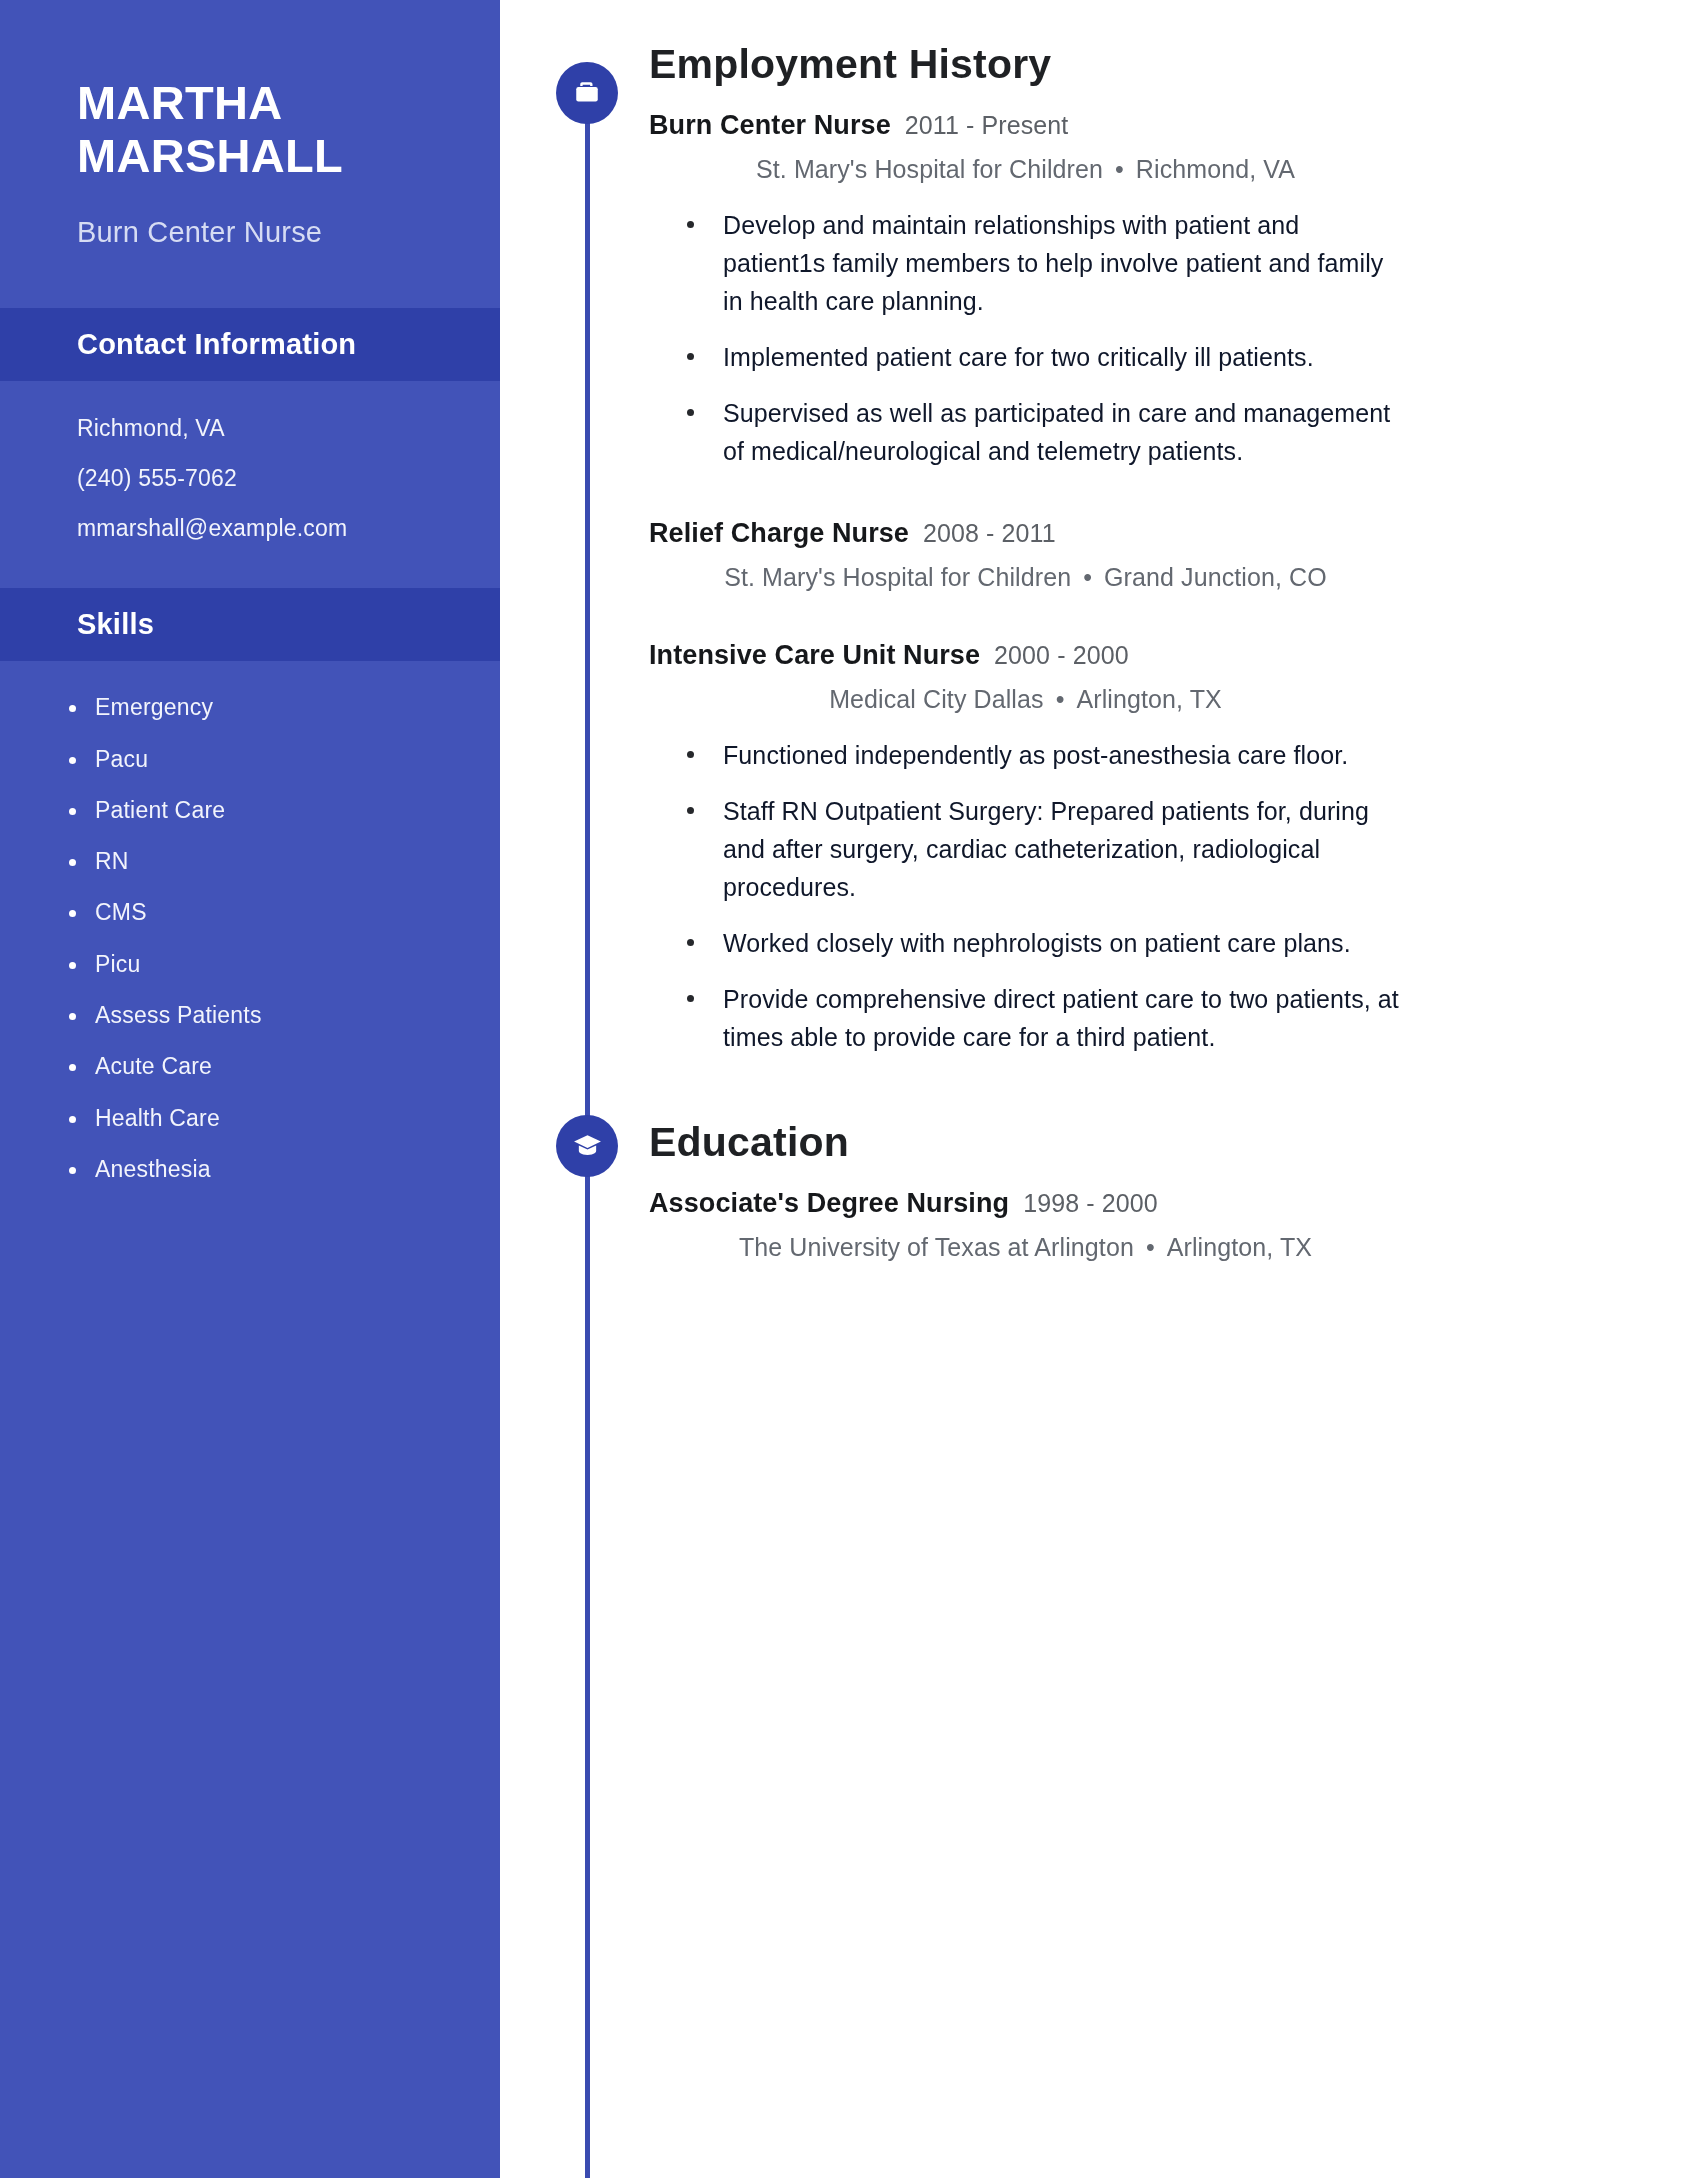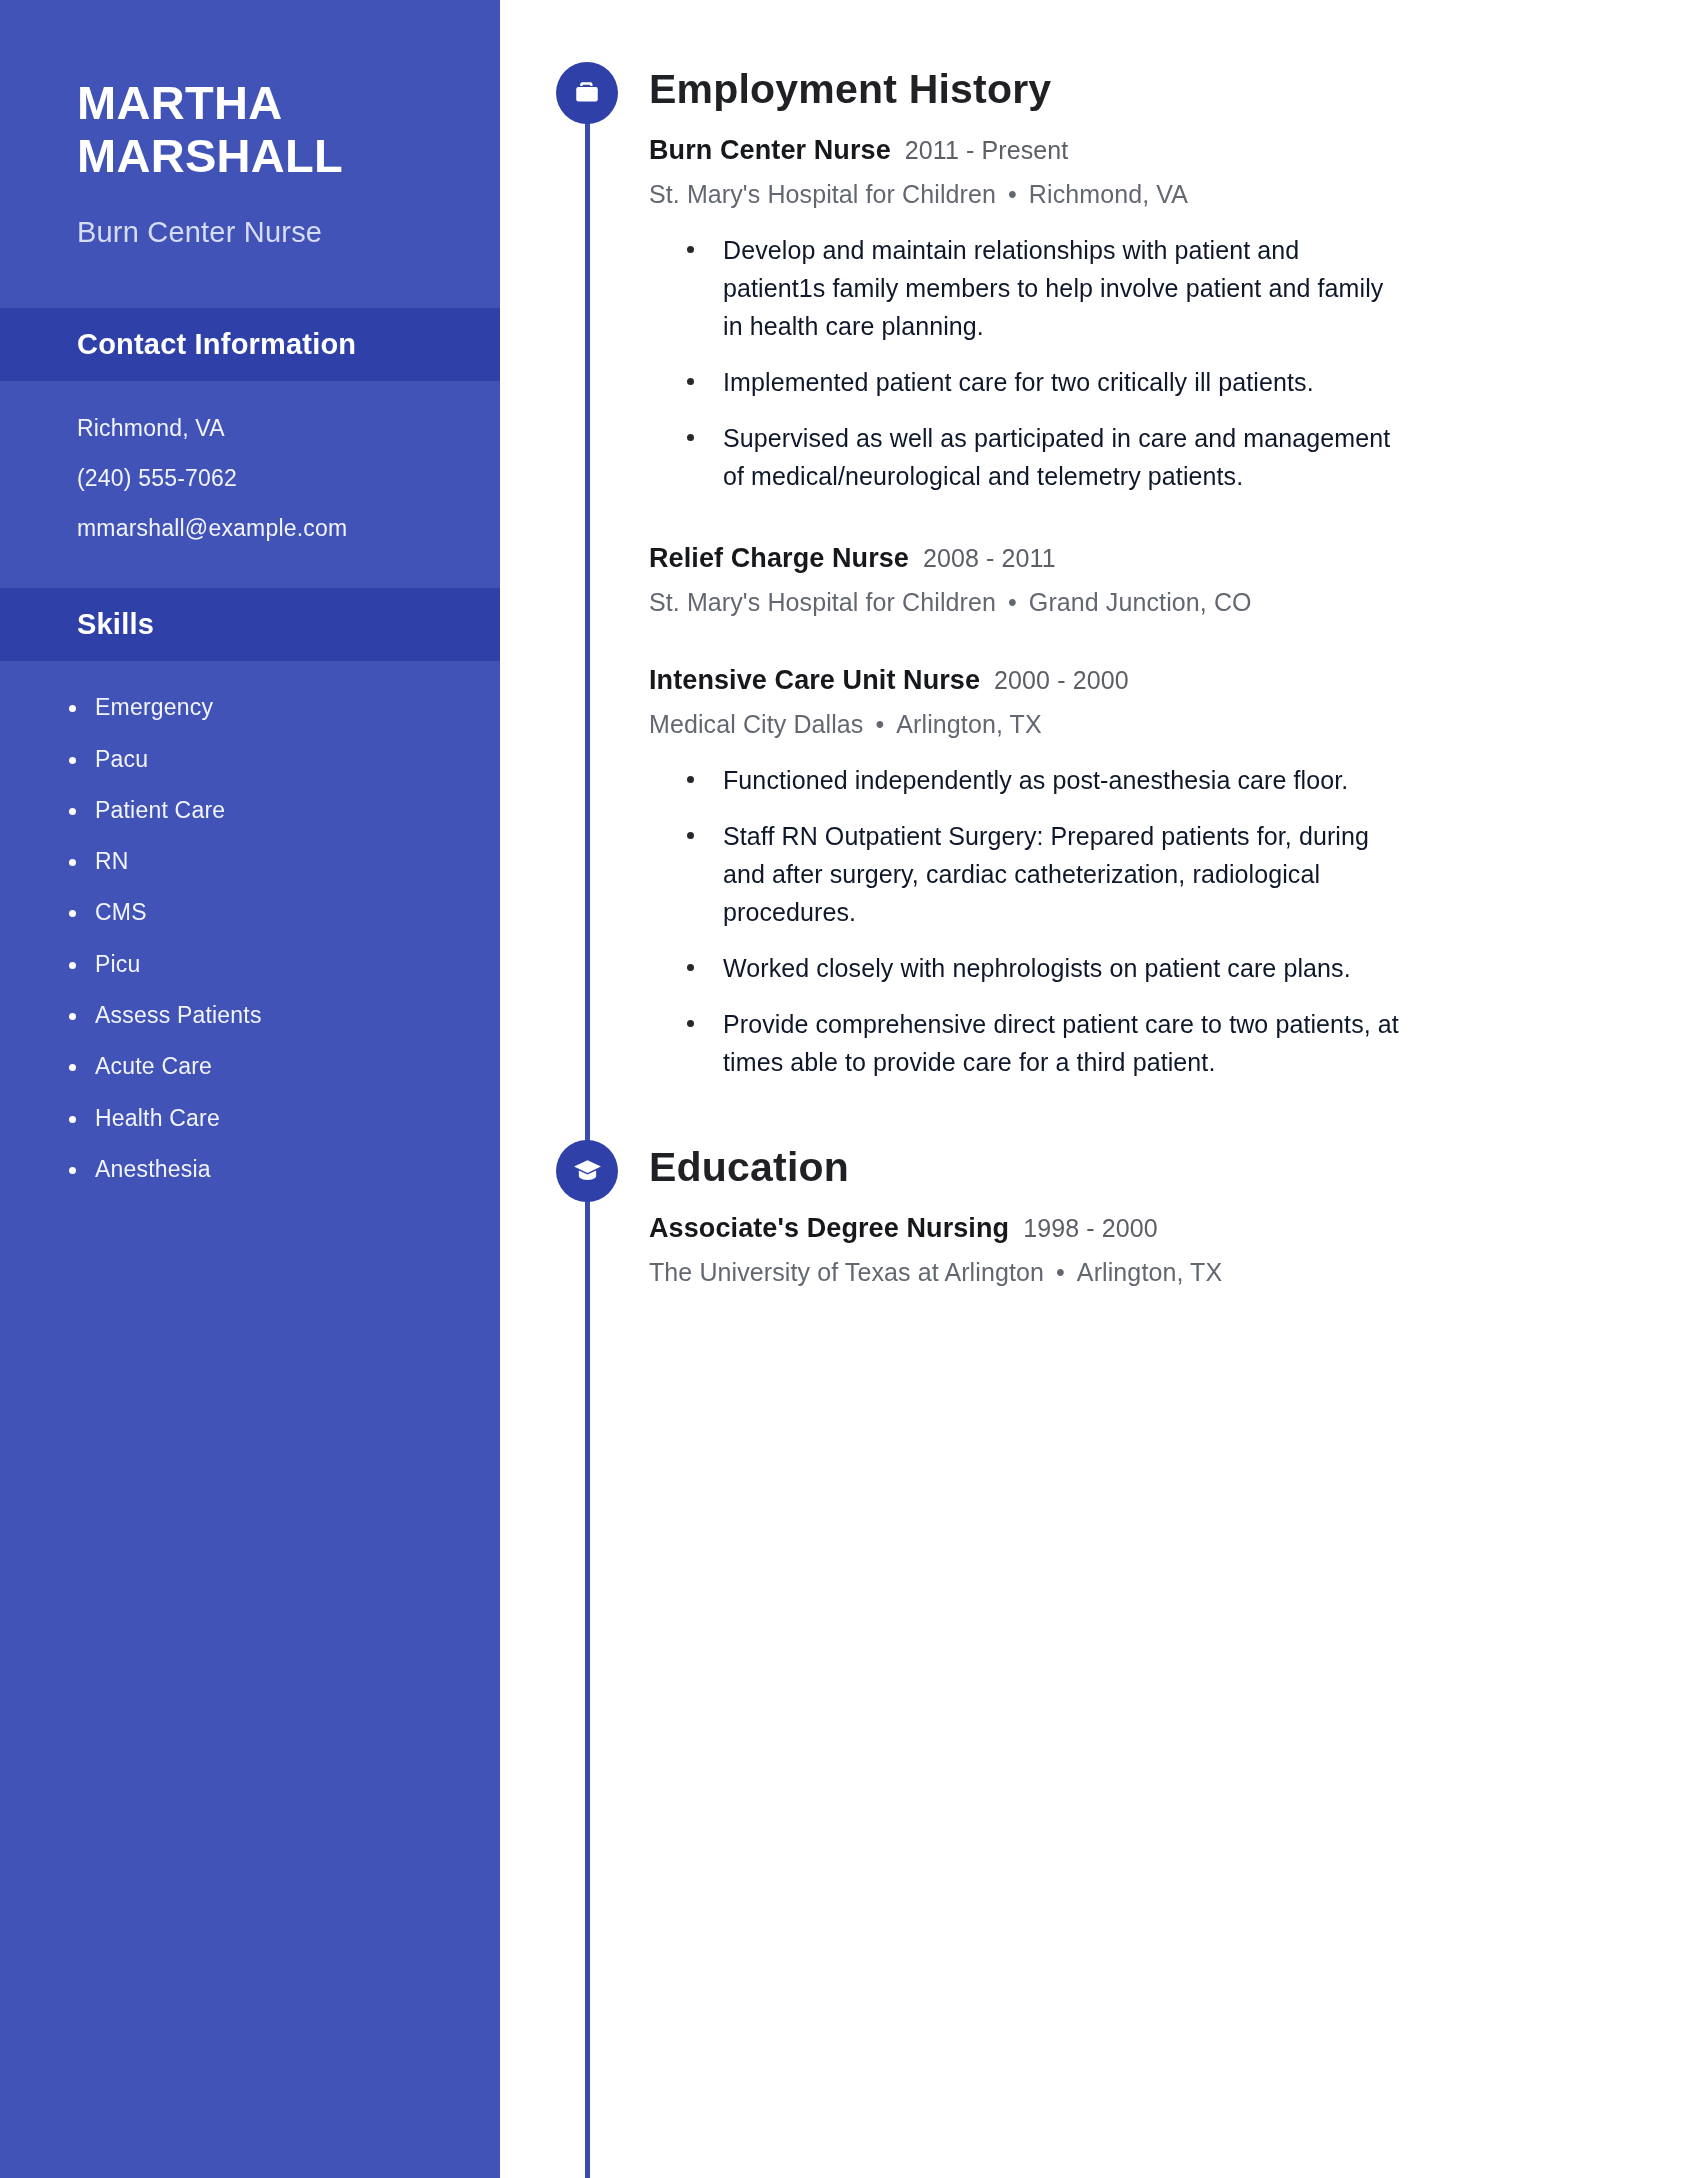--- a/index.html
+++ b/index.html
@@ -109,21 +109,21 @@
     top: 79px;
     bottom: 0;
     width: 5px;
     background: #3a4bb0;
   }
 
   .section {
     position: relative;
     padding-left: 149px;
   }
-  .section.employment { padding-top: 62px; }
+  .section.employment { padding-top: 37px; }
   .section.education  { padding-top: 59px; }
 
   .sec-icon {
     position: absolute;
     left: 56px;
     width: 62px;
     height: 62px;
     border-radius: 50%;
     background: #2f40a8;
     display: flex;
@@ -162,20 +162,21 @@
     font-size: 25px;
     color: #5c6066;
     margin-left: 14px;
     letter-spacing: 0.1px;
   }
   .entry-sub {
     margin-top: 14px;
     font-size: 25px;
     color: #636870;
     letter-spacing: 0.1px;
+    text-align: center;
   }
   .entry-sub .dot-sep {
     display: inline-block;
     margin: 0 12px;
     color: #636870;
   }
 
   .bullets {
     list-style: none;
     margin-top: 22px;

